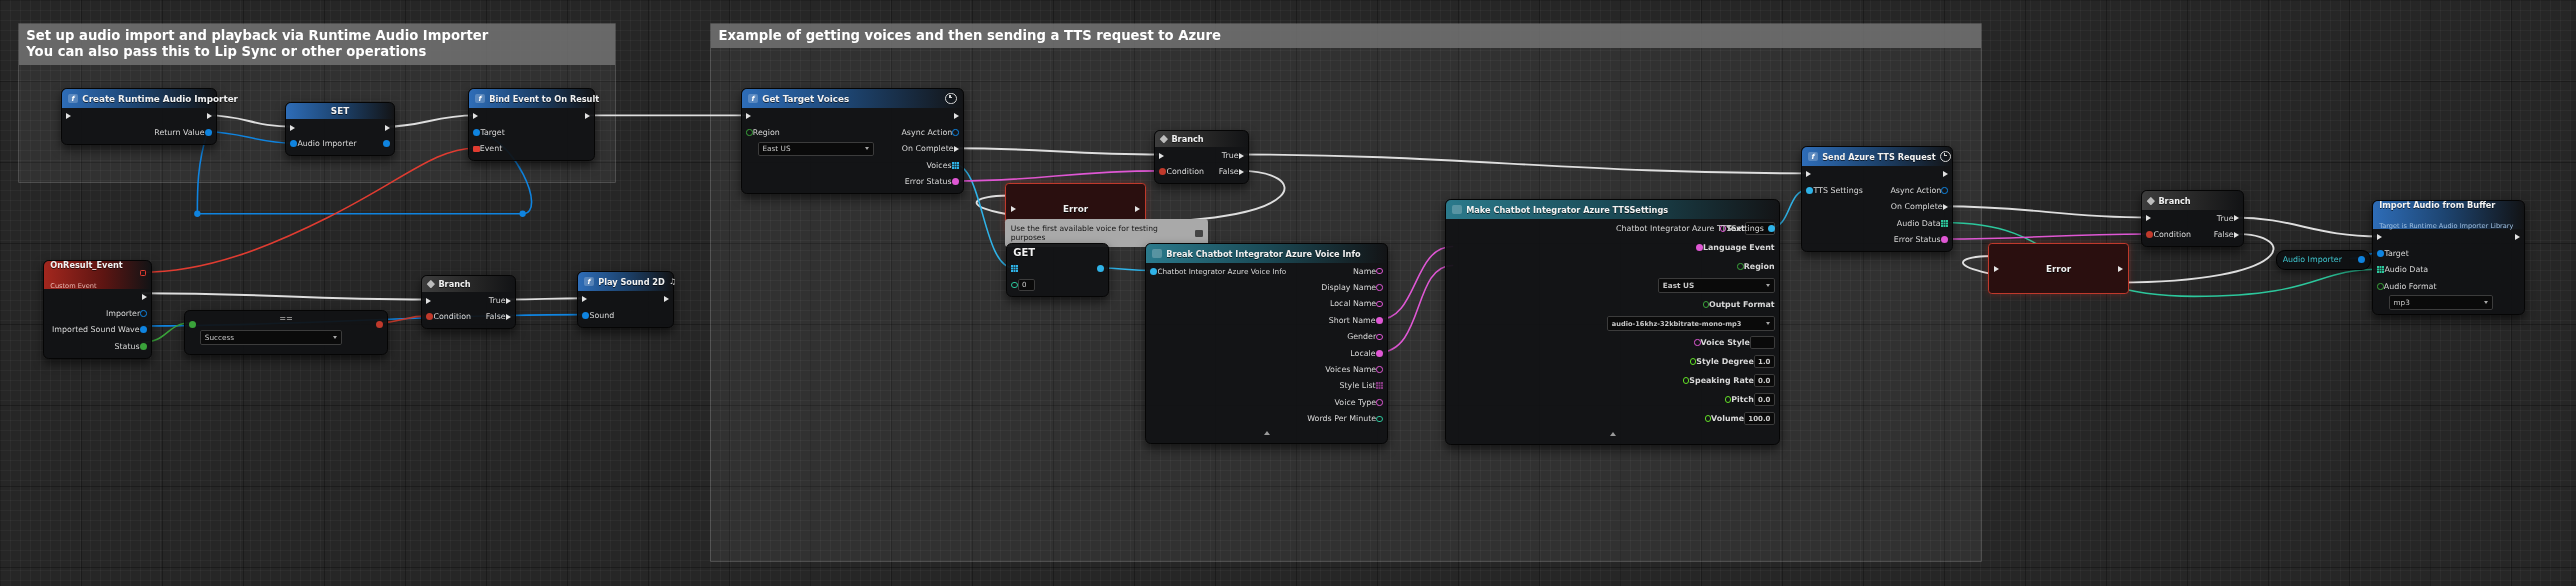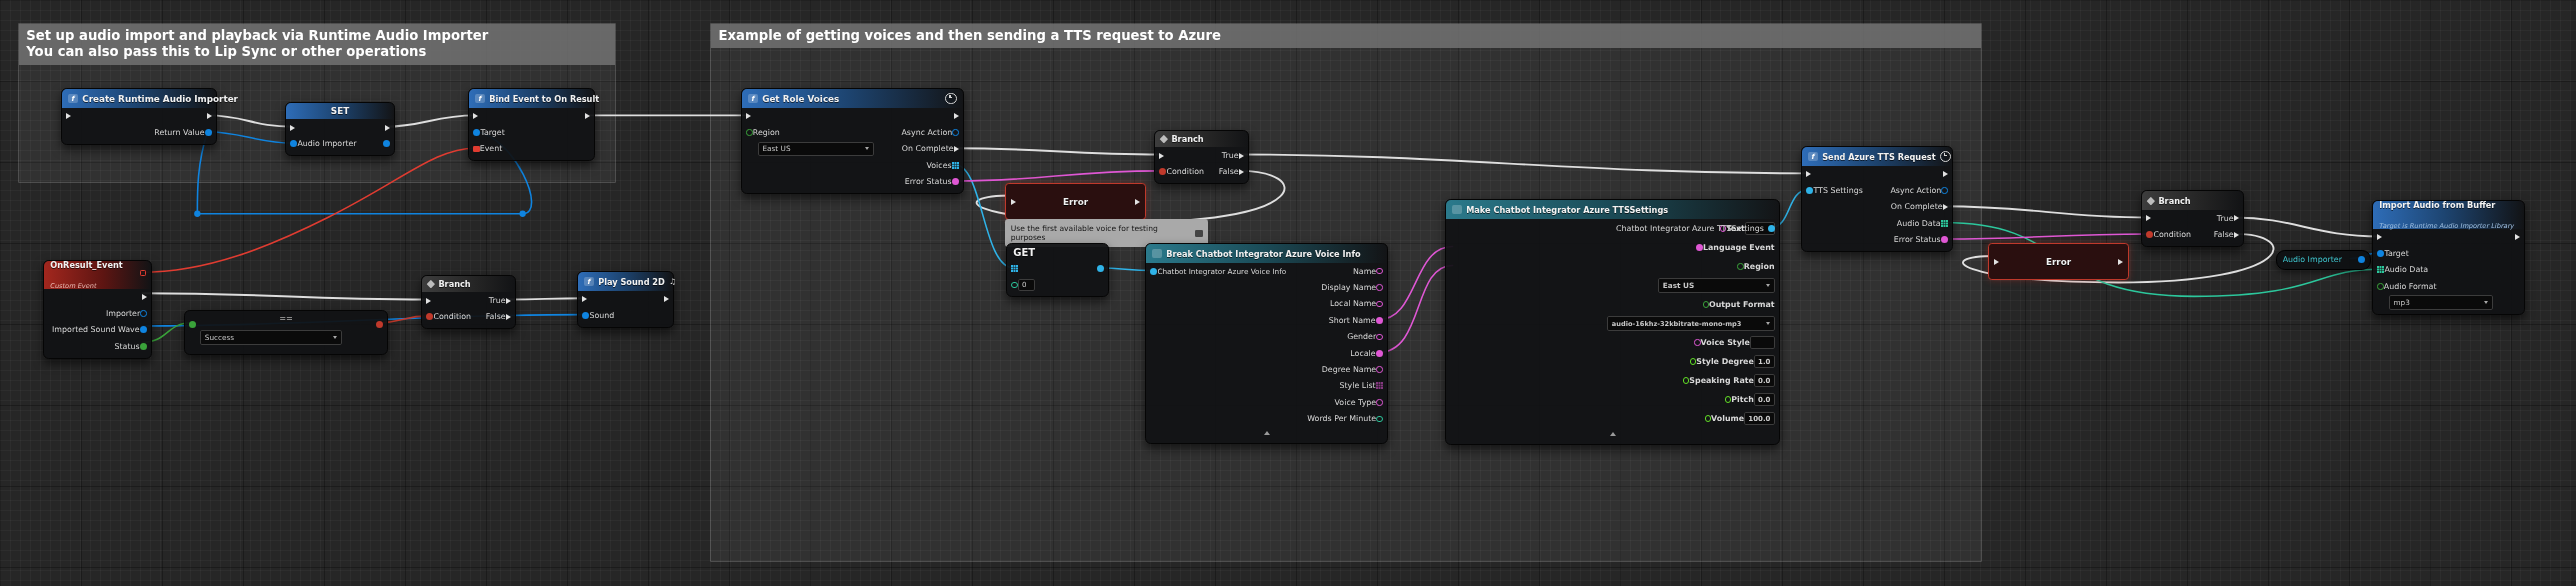--- a/index.html
+++ b/index.html
@@ -19,21 +19,21 @@
     box-shadow:0 4.4px 10px rgba(0,0,0,0.55);color:#cfcfcf;padding-bottom:3.2px;}
   .hdr{height:19px;display:flex;align-items:center;gap:4.4px;padding:0 6.3px;border-radius:5px 5px 0 0;}
   .hdr-sm{height:16.4px;display:flex;align-items:center;gap:4.4px;padding:0 6.3px;border-radius:5px 5px 0 0;}
   .hdr2{height:28px;display:flex;flex-direction:column;justify-content:center;align-items:flex-start;gap:0.6px;padding:0 6.3px;border-radius:5px 5px 0 0;}
   .hdr-blue{background:linear-gradient(90deg,#2e6db8 0%,#1d4470 48%,rgba(20,26,34,0) 100%);}
   .hdr-teal{background:linear-gradient(90deg,#2b7a8c 0%,#1b4c58 48%,rgba(20,26,34,0) 100%);}
   .hdr-red{background:linear-gradient(90deg,#a3271e 0%,#5e1512 55%,rgba(30,10,10,0) 100%);}
   .hdr-dark{background:linear-gradient(90deg,#3d3d3d 0%,#242424 60%,rgba(30,30,30,0) 100%);}
   .t{font-weight:700;font-size:8.8px;color:#f2f2f2;text-shadow:0 0.6px 0.6px rgba(0,0,0,0.6);white-space:nowrap;}
   .t.sm{font-size:8.2px;}
-  .sub{font-size:6.6px;font-style:italic;color:#9fc0e2;margin-top:12px;}
+  .sub{font-size:6.6px;color:#9fc0e2;margin-top:12px;}
   .ficon{width:9.5px;height:9.5px;border-radius:1.9px;background:rgba(255,255,255,0.22);color:#fff;
     font-size:7px;font-weight:700;display:flex;align-items:center;justify-content:center;flex:none;font-style:italic;}
   .bicon{width:5.7px;height:5.7px;background:#bdbdbd;transform:rotate(45deg);border-radius:0.6px;flex:none;}
   .clock{width:9.5px;height:9.5px;border:1.3px solid #d8d8d8;border-radius:50%;position:relative;margin-left:auto;flex:none;}
   .clock:before{content:"";position:absolute;left:3.2px;top:1.3px;width:1.3px;height:3.2px;background:#d8d8d8;}
   .clock:after{content:"";position:absolute;left:3.2px;top:3.2px;width:2.5px;height:1.3px;background:#d8d8d8;}
   .row{height:16.4px;display:flex;align-items:center;justify-content:space-between;padding:0 4.4px;}
   .rowl{height:19px;display:flex;align-items:center;justify-content:flex-end;padding:0 4.4px;font-weight:bold;}
   .l,.r{display:flex;align-items:center;gap:0;}
   .lbl{font-size:7.9px;color:#d8d8d8;white-space:nowrap;}
@@ -52,21 +52,21 @@
   .ddown{height:12.6px;background:#0a0a0a;border:0.6px solid #3c3c3c;border-radius:1.9px;display:flex;align-items:center;
     justify-content:space-between;padding:0 3.8px;color:#c8c8c8;font-size:7.3px;gap:3.8px;}
   .ddown .v{white-space:nowrap;overflow:hidden;text-overflow:ellipsis;}
   .caret{width:0;height:0;border-left:2.5px solid transparent;border-right:2.5px solid transparent;border-top:3.2px solid #a8a8a8;flex:none;}
   .tbox{height:10.7px;background:#0a0a0a;border:0.6px solid #3c3c3c;border-radius:1.9px;color:#cfcfcf;font-size:7px;
     display:flex;align-items:center;padding:0 3.2px;min-width:8.8px;}
   .cbox{width:8.2px;height:8.2px;background:#0d0d0d;border:0.6px solid #4a4a4a;border-radius:1.3px;flex:none;}
   .chevrow{height:12.6px;display:flex;align-items:center;justify-content:center;}
   .chev{width:0;height:0;border-left:3.8px solid transparent;border-right:3.8px solid transparent;border-bottom:4.4px solid #9a9a9a;}
   .errnode{position:absolute;background:#2a0f0f;border:1.3px solid #c0392b;border-radius:3.8px;display:flex;align-items:center;
-    justify-content:space-between;padding:5px 5px;box-shadow:0 0 7.6px rgba(200,45,35,0.35);}
+    justify-content:space-between;padding:12px 5px;box-shadow:0 0 7.6px rgba(200,45,35,0.35);}
   .errlbl{color:#f0f0f0;font-weight:700;font-size:8.8px;text-shadow:0 0.6px 0.6px #000;}
   .note{position:absolute;background:#a9a9a9;color:#171717;border-radius:3.2px;font-size:7.6px;display:flex;align-items:center;
     justify-content:space-between;padding:0 5.7px;gap:5px;}
   .note-ic{width:8.2px;height:7px;background:#444;border-radius:1.3px;flex:none;}
   .varnode{position:absolute;background:rgba(14,16,18,0.95);border:0.6px solid #000;border-radius:8.8px;display:flex;
     align-items:center;justify-content:space-between;padding:0 5.7px;box-shadow:0 2.5px 6.3px rgba(0,0,0,0.5);}
   .varlbl{color:#3fc6cf;font-size:7.9px;white-space:nowrap;}
   .op{position:absolute;top:1.9px;left:50%;transform:translateX(-50%);color:#8a8a8a;font-weight:700;font-size:8.2px;}
 </style>
 </head>
@@ -262,21 +262,21 @@
       <div class="l">
         <span class="pin c-obj"></span>
         <span class="lbl">Sound</span>
       </div>
     </div>
   </div>
 
   <div class="node" style="left:741px;top:88px;width:221px">
     <div class="hdr hdr-blue">
       <span class="ficon">f</span>
-      <span class="t">Get Role Voices</span>
+      <span class="t">Get Target Voices</span>
       <span class="clock"></span>
     </div>
     <div class="row">
       <span class="pexec"></span>
       <span class="pexec"></span>
     </div>
     <div class="row">
       <div class="l">
         <span class="pin u c-enum"></span>
         <span class="lbl">Region</span>
@@ -395,21 +395,21 @@
     <div class="row">
         <span></span>
         <div class="r">
           <span class="lbl">Locale</span>
           <span class="pin c-str"></span>
         </div>
       </div>
     <div class="row">
         <span></span>
         <div class="r">
-          <span class="lbl">Degree Name</span>
+          <span class="lbl">Voices Name</span>
           <span class="pin u c-str"></span>
         </div>
       </div>
     <div class="row">
         <span></span>
         <div class="r">
           <span class="lbl">Style List</span>
           <span class="pgridw u c-str">
             <i></i>
           </span>

